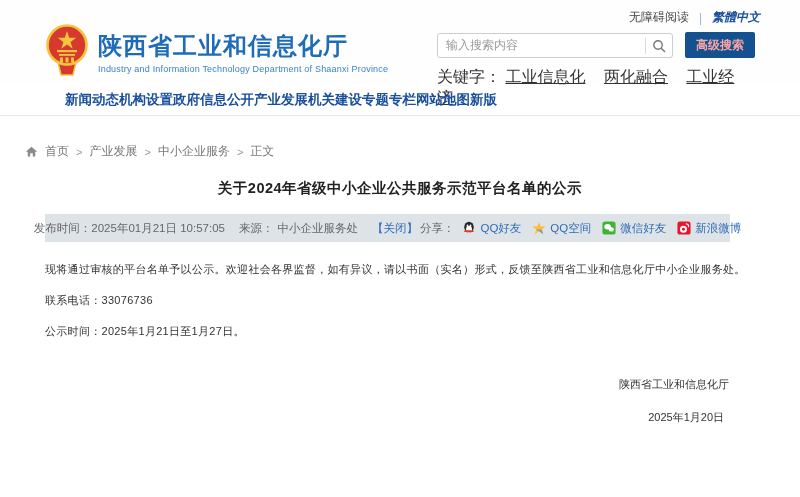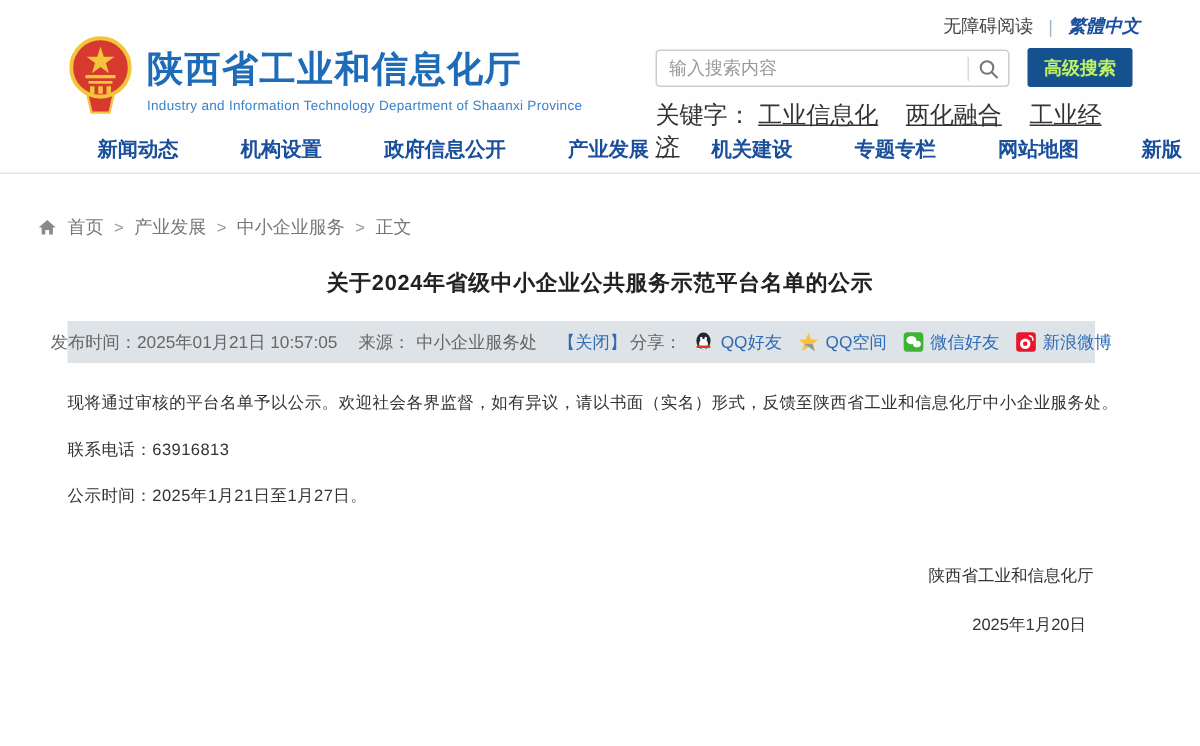--- a/index.html
+++ b/index.html
@@ -50,33 +50,33 @@
   .search-divider {
     position: absolute; right: 26px; top: 4px; width: 1px; height: 16px;
     background: #d5dade;
   }
   .search-icon {
     position: absolute; right: 6px; top: 5px; width: 14px; height: 14px;
     display: inline-block;
   }
   .adv-btn {
     width: 70px; height: 26px; margin-left: 12px;
-    background: #15518f; color: #bef264; border: none; border-radius: 2px;
+    background: #15518f; color: #fca5a5; border: none; border-radius: 2px;
     font-size: 12px; font-weight: bold; cursor: pointer;
     font-family: "Liberation Sans", sans-serif;
   }
   .keywords { margin-top: 9px; font-size: 16px; color: #333; }
   .keywords .kw-label { color: #333; }
   .keywords a.kw {
     color: #333; text-decoration: underline; margin-right: 14px;
   }
 
   
   .nav {
-    display: flex; justify-content: space-between; align-items: center;
+    display: flex; align-items: center;
     padding: 0 12px 0 65px; height: 32px;
     border-bottom: 1px solid #dde8f3;
   }
   .nav a {
     color: #1a4f9c; font-size: 13.5px; font-weight: bold; white-space: nowrap;
   }
 
   
   .breadcrumb {
     display: flex; align-items: center; gap: 7px;
@@ -250,21 +250,21 @@
           <circle cx="7.4" cy="9.4" r="1.7" fill="#e6162d"></circle>
           <path d="M10.5 3.2 Q13.5 3.6 13.2 6.6" fill="none" stroke="#fff" stroke-width="1.2" stroke-linecap="round"></path>
         </svg>
       </span>
       <span>新浪微博</span>
     </a>
   </div>
 
   <div class="article-body">
     <p class="para">现将通过审核的平台名单予以公示。欢迎社会各界监督，如有异议，请以书面（实名）形式，反馈至陕西省工业和信息化厅中小企业服务处。</p>
-    <p class="para">联系电话：63916813</p>
+    <p class="para">联系电话：33076736</p>
     <p class="para">公示时间：2025年1月21日至1月27日。</p>
 
     <div class="signature">
       <div class="sig-org">陕西省工业和信息化厅</div>
       <div class="sig-date">2025年1月20日</div>
     </div>
   </div>
 </div>
 
 </body></html>

